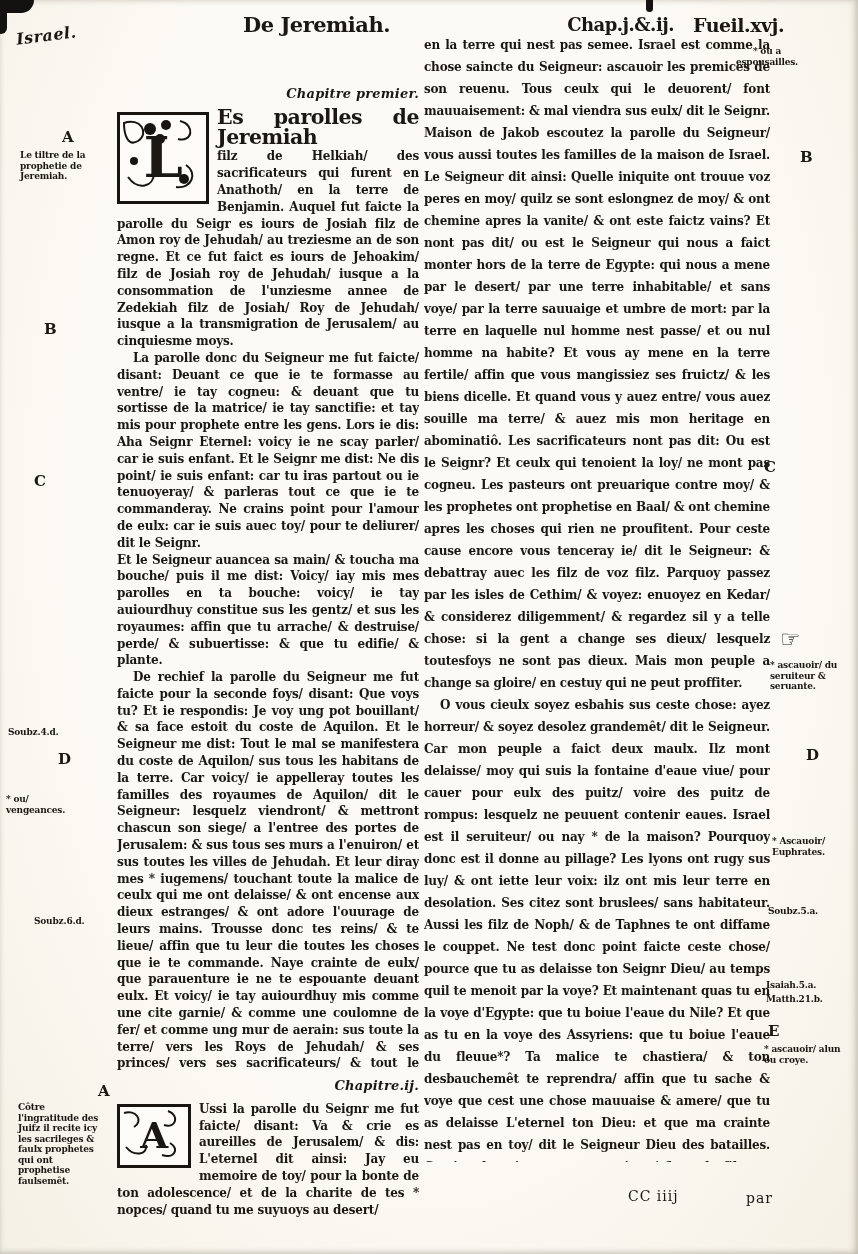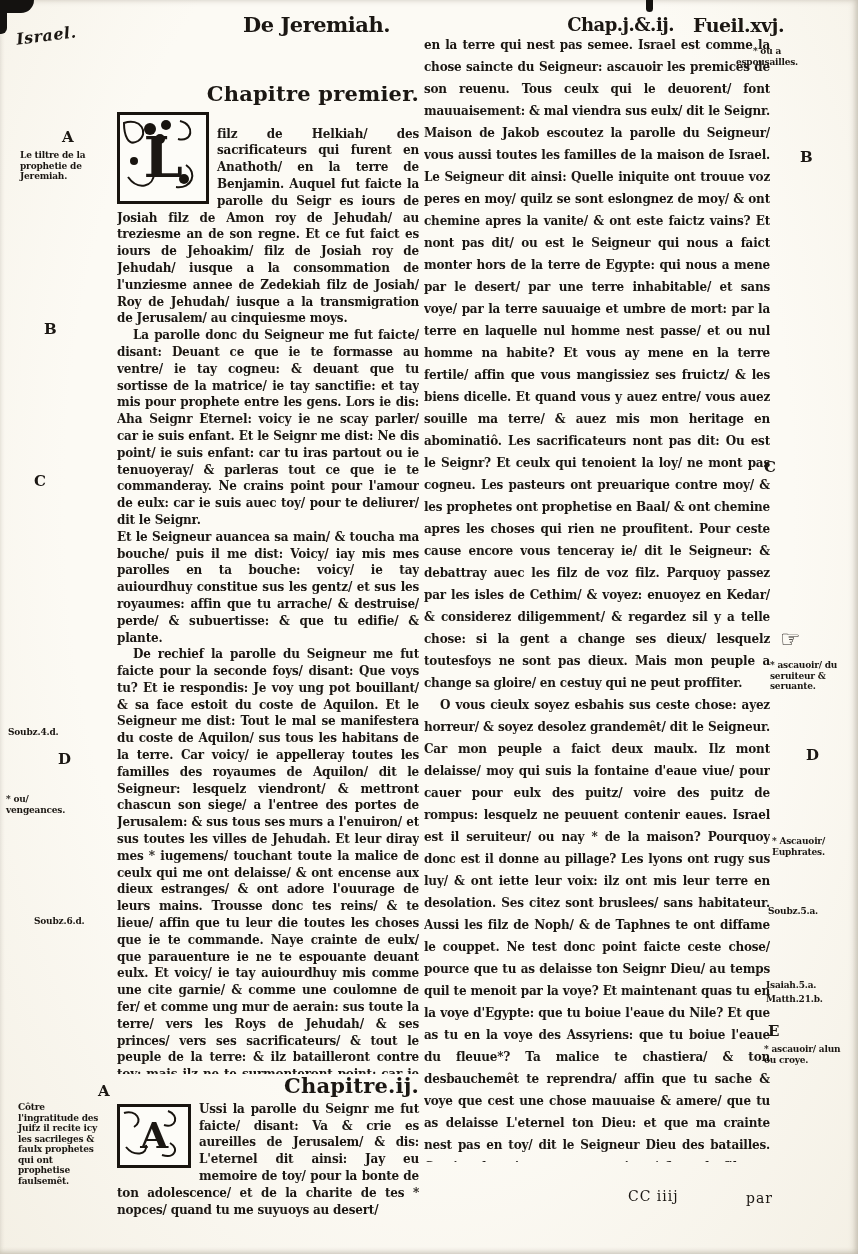--- a/index.html
+++ b/index.html
@@ -22,21 +22,21 @@
   .coltext{
     font-size:12px;
     line-height:16.8px;
     text-align:justify;
     font-weight:bold;
     letter-spacing:-0.2px;
   }
   .coltext p{margin:0;}
   .coltext p.indent{text-indent:16px;}
   #right-col{font-size:12px;line-height:22px;height:1128px;overflow:hidden;}
-  .chapter-heading{font-size:21px;font-weight:bold;letter-spacing:0.2px;margin:0 0 6px 0;}
+  .chapter-heading{font-size:13px;font-weight:bold;letter-spacing:0.2px;margin:0 0 6px 0;font-style:italic;}
   .lead-line{font-size:20.5px;font-weight:bold;letter-spacing:-0.5px;}
   .initial-box{
     float:left;
     border:3px solid #18140f;
     background:#fdfcf8;
     margin:3px 8px 2px 0;
     position:relative;
   }
   .initial-letter{
     position:absolute;left:0;top:0;width:100%;height:100%;
@@ -90,21 +90,21 @@
           <g fill="#18140f">
             <circle cx="30" cy="14" r="6"></circle>
             <circle cx="46" cy="10" r="5"></circle>
             <circle cx="40" cy="24" r="5"></circle>
             <circle cx="64" cy="64" r="5"></circle>
             <circle cx="14" cy="46" r="4"></circle>
           </g>
         </svg>
         <span class="initial-letter" style="font-size:56px;">L</span>
       </span>
-      <br>
+      <span class="lead-line">Es parolles de Jeremiah</span><br>
       <span>filz de Helkiah/ des sacrificateurs qui furent en Anathoth/ en la terre de Benjamin. Auquel fut faicte la parolle du Seigr es iours de Josiah filz de Amon roy de Jehudah/ au treziesme an de son regne. Et ce fut faict es iours de Jehoakim/ filz de Josiah roy de Jehudah/ iusque a la consommation de l'unziesme annee de Zedekiah filz de Josiah/ Roy de Jehudah/ iusque a la transmigration de Jerusalem/ au cinquiesme moys.</span>
     </p>
 
     <p class="indent">La parolle donc du Seigneur me fut faicte/ disant: Deuant ce que ie te formasse au ventre/ ie tay cogneu: &amp; deuant que tu sortisse de la matrice/ ie tay sanctifie: et tay mis pour prophete entre les gens. Lors ie dis: Aha Seignr Eternel: voicy ie ne scay parler/ car ie suis enfant. Et le Seignr me dist: Ne dis point/ ie suis enfant: car tu iras partout ou ie tenuoyeray/ &amp; parleras tout ce que ie te commanderay. Ne crains point pour l'amour de eulx: car ie suis auec toy/ pour te deliurer/ dit le Seignr.</p>
     <p>Et le Seigneur auancea sa main/ &amp; toucha ma bouche/ puis il me dist: Voicy/ iay mis mes parolles en ta bouche: voicy/ ie tay auiourdhuy constitue sus les gentz/ et sus les royaumes: affin que tu arrache/ &amp; destruise/ perde/ &amp; subuertisse: &amp; que tu edifie/ &amp; plante.</p>
     <p class="indent">De rechief la parolle du Seigneur me fut faicte pour la seconde foys/ disant: Que voys tu? Et ie respondis: Je voy ung pot bouillant/ &amp; sa face estoit du coste de Aquilon. Et le Seigneur me dist: Tout le mal se manifestera du coste de Aquilon/ sus tous les habitans de la terre. Car voicy/ ie appelleray toutes les familles des royaumes de Aquilon/ dit le Seigneur: lesquelz viendront/ &amp; mettront chascun son siege/ a l'entree des portes de Jerusalem: &amp; sus tous ses murs a l'enuiron/ et sus toutes les villes de Jehudah. Et leur diray mes * iugemens/ touchant toute la malice de ceulx qui me ont delaisse/ &amp; ont encense aux dieux estranges/ &amp; ont adore l'ouurage de leurs mains. Trousse donc tes reins/ &amp; te lieue/ affin que tu leur die toutes les choses que ie te commande. Naye crainte de eulx/ que parauenture ie ne te espouante deuant eulx. Et voicy/ ie tay auiourdhuy mis comme une cite garnie/ &amp; comme une coulomne de fer/ et comme ung mur de aerain: sus toute la terre/ vers les Roys de Jehudah/ &amp; ses princes/ vers ses sacrificateurs/ &amp; tout le peuple de la terre: &amp; ilz batailleront contre toy: mais ilz ne te surmonteront point: car ie suis auec toy/ dit le Seigneur/ pour te deliurer.</p>
   </div>
 
   <div class="abs coltext bl" style="left:117px;top:1078px;width:302px;">
     <div class="chapter-heading center">Chapitre.ij.</div>

